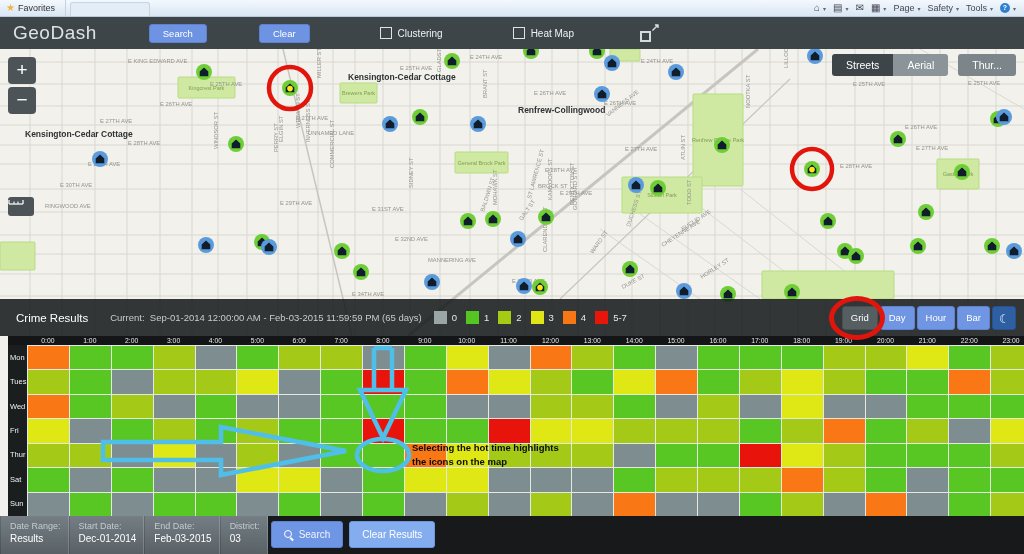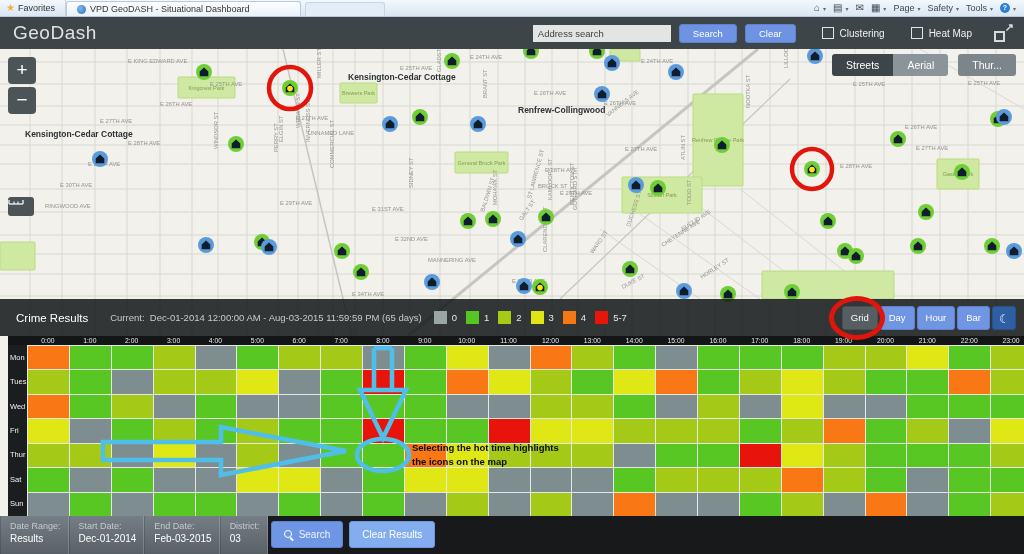--- a/index.html
+++ b/index.html
@@ -12,21 +12,21 @@
   .star{color:#f0b43c;font-size:10px;line-height:1;}
   .tab{display:flex;align-items:center;gap:4px;background:linear-gradient(#fdfeff,#eaf2fa);border:1px solid #b9c9da;border-bottom:none;border-radius:3px 3px 0 0;margin-top:1px;padding:0 10px;width:235px;}
   .tab-stub{width:80px;background:#e3edf7;border:1px solid #c6d5e4;border-bottom:none;border-radius:3px 3px 0 0;margin:2px 0 0 4px;}
   .globe{width:9px;height:9px;border-radius:50%;background:radial-gradient(circle at 35% 35%,#7fb7e8,#2a72c0);flex:0 0 auto;}
   .bicons{margin-left:auto;display:flex;align-items:center;gap:7px;padding-right:8px;color:#445;font-size:9px;}
   .bicons .gl{font-size:10px;line-height:1;}
   .caret{font-size:6px;color:#667;margin-left:-4px;}
   .helpq{display:inline-block;width:10px;height:10px;border-radius:50%;background:#2e7fd0;color:#fff;font-size:7px;font-weight:bold;text-align:center;line-height:10px;}
 
   
-  .app-header{position:absolute;left:0;top:17px;width:1024px;height:32px;background:#3e4549;display:flex;align-items:center;z-index:4;}
+  .app-header{position:absolute;left:0;top:17px;width:1024px;height:32px;background:#3e4549;display:flex;align-items:center;z-index:4;gap:44px;}
   .app-title{color:#dde2e3;font-size:19px;font-weight:400;letter-spacing:.5px;margin-left:13px;}
   .addr{margin-left:auto;width:138px;height:17px;background:#e3e5e5;border:none;font-size:9.5px;padding:0 5px;color:#333;}
   .addr::placeholder{color:#3c4042;opacity:1;}
   .hbtn{height:19px;padding:0 13px;margin-left:8px;background:#6d93e2;border:1px solid #5d82d2;border-radius:3px;color:#fff;font-size:9.5px;line-height:17px;text-align:center;}
   .chk{display:flex;align-items:center;gap:6px;margin-left:26px;color:#eef1f2;font-size:10px;}
   .box13{width:12px;height:12px;border:1.5px solid #dde3e6;background:transparent;}
   .expand{position:relative;width:20px;height:18px;margin:0 10px 0 22px;}
   .expand .sq{position:absolute;left:0;bottom:0;width:11px;height:11px;border:2px solid #d4dadd;}
   .expand .ar{position:absolute;right:0;top:-3px;color:#d4dadd;font-size:11px;font-weight:bold;}
 
@@ -81,24 +81,20 @@
 </style>
 </head>
 <body>
 
 <div id="page">
 
   <div class="browser">
     <div class="fav">
       <span class="star">★</span>
       <span>Favorites</span>
-    </div>
-    <div class="tab">
-      <span class="globe"></span>
-      <span>VPD GeoDASH - Situational Dashboard</span>
     </div>
     <div class="tab-stub"></div>
     <div class="bicons">
       <span class="gl">⌂</span>
         <span class="caret">▾</span>
       <span class="gl">▤</span>
         <span class="caret">▾</span>
       <span class="gl">✉</span>
       <span class="gl">▦</span>
         <span class="caret">▾</span>
@@ -108,21 +104,20 @@
         <span class="caret">▾</span>
       <span>Tools</span>
         <span class="caret">▾</span>
       <span class="helpq">?</span>
         <span class="caret">▾</span>
     </div>
   </div>
 
   <div class="app-header">
     <div class="app-title">GeoDash</div>
-    <input class="addr" value="" placeholder="Address search" style="">
     <button class="hbtn">Search</button>
     <button class="hbtn">Clear</button>
     <label class="chk">
         <span class="box13"></span>
         <span>Clustering</span>
       </label>
     <label class="chk">
         <span class="box13"></span>
         <span>Heat Map</span>
       </label>
@@ -481,21 +476,21 @@
     </div>
     <div class="basemaps" id="basemaps">
         <div class="bm active first">Streets</div>
         <div class="bm last">Aerial</div>
         <div class="bm more">Thur...</div>
       </div>
   </div>
 
   <div class="crime-bar">
     <span class="cr-title">Crime Results</span>
-    <span class="cr-cur"><span>Current:</span>&nbsp; <span>Dec-01-2014 12:00:00 AM - Aug-03-2015 11:59:59 PM (65 days)</span></span>
+    <span class="cr-cur"><span>Current:</span>&nbsp; <span>Sep-01-2014 12:00:00 AM - Feb-03-2015 11:59:59 PM (65 days)</span></span>
     <span class="legend" id="legend">
         <span class="lg-box" style="background: rgb(154, 165, 165);"></span>
         <span class="lg-lab">0</span>
         <span class="lg-box" style="background: rgb(85, 198, 33);"></span>
         <span class="lg-lab">1</span>
         <span class="lg-box" style="background: rgb(166, 203, 21);"></span>
         <span class="lg-lab">2</span>
         <span class="lg-box" style="background: rgb(224, 230, 22);"></span>
         <span class="lg-lab">3</span>
         <span class="lg-box" style="background: rgb(248, 119, 21);"></span>

